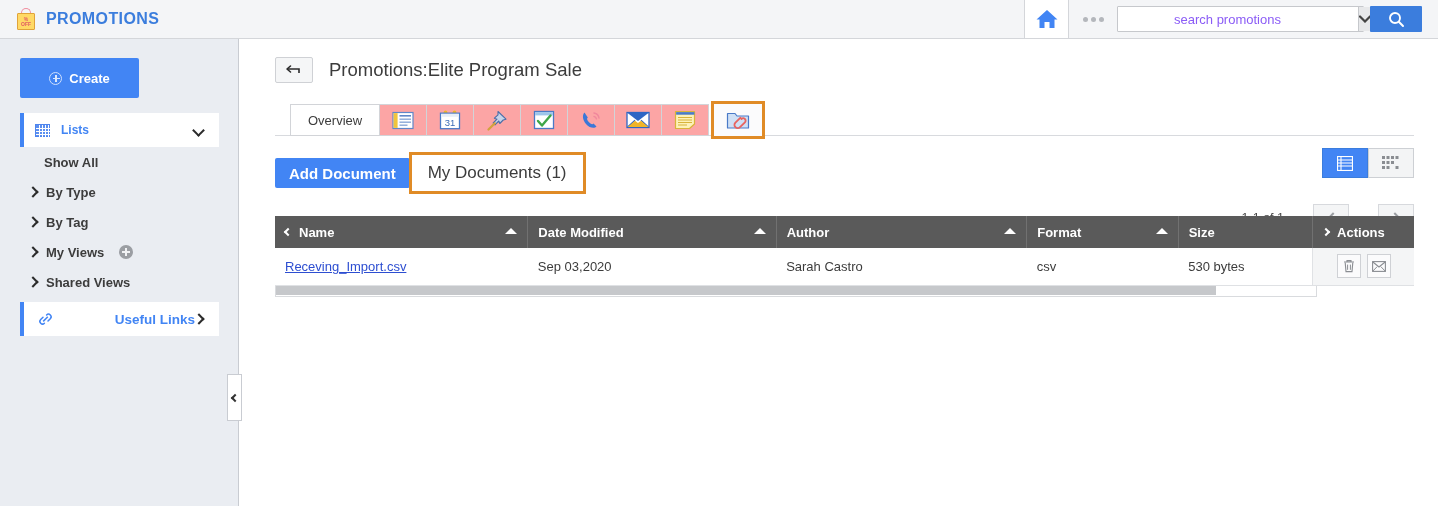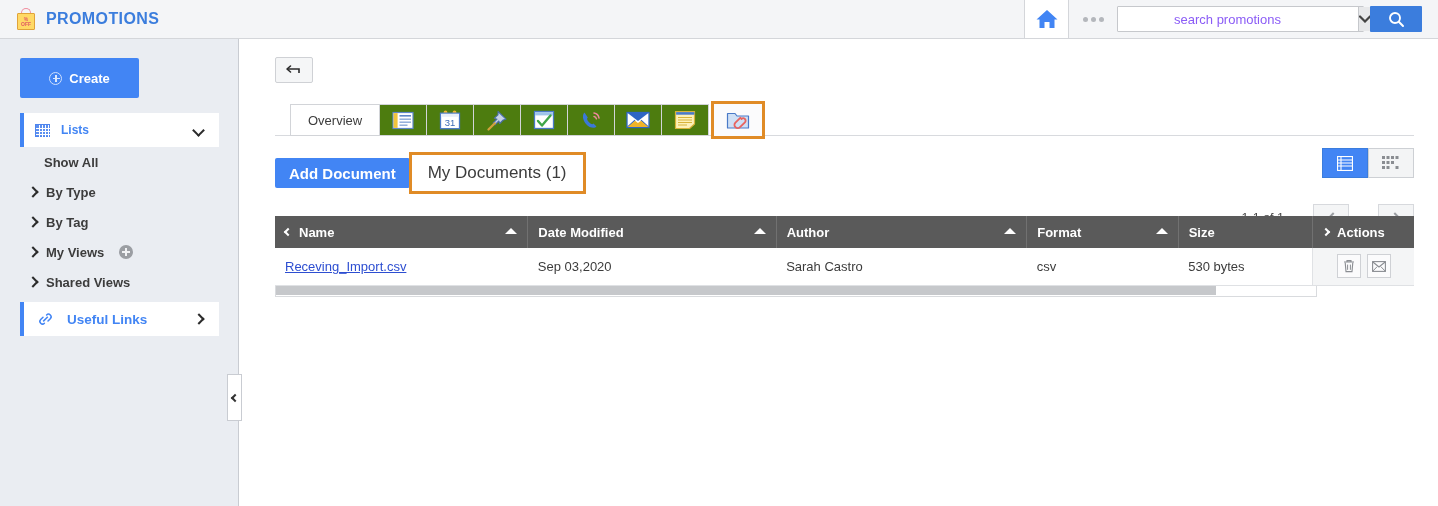--- a/index.html
+++ b/index.html
@@ -127,21 +127,21 @@
     width:14px; height:14px; border-radius:50%; background:#9b9ea3; position:relative;
     margin-left:6px; display:inline-block; cursor:pointer;
   }
   .add-circ:before,.add-circ:after{ content:""; position:absolute; background:#f1f2f4; }
   .add-circ:before{ left:3px; top:6.2px; width:8px; height:1.8px; }
   .add-circ:after{ left:6.2px; top:3px; width:1.8px; height:8px; }
 
   .links-row{
     margin-top:5px; margin-left:20px; width:199px; height:34px; background:#fff;
     border-left:4px solid #4285f4; display:flex; align-items:center;
-    padding-left:13px; cursor:pointer;
+    padding-left:13px; cursor:pointer;text-align:right;
   }
   .links-row .nav-label{
     color:#4285f4; font-size:13.5px; font-weight:bold; margin-left:13px; flex:1;
   }
   .chev-right-blue{
     width:8px; height:8px; border-right:2.4px solid #2b2b2b; border-bottom:2.4px solid #2b2b2b;
     transform:rotate(-45deg); margin-right:16px;
   }
   .collapse-handle{
     position:absolute; left:227px; top:374px; width:15px; height:47px;
@@ -157,21 +157,21 @@
   .main{ position:absolute; left:240px; top:39px; width:1198px; height:467px; background:#fff; }
   .title-row{ display:flex; align-items:center; padding:18px 0 0 35px; gap:16px; }
   .back-btn{
     width:38px; height:26px; border:1px solid #cfd1d5; background:#f5f6f7;
     display:flex; align-items:center; justify-content:center; cursor:pointer; border-radius:2px;
   }
   .page-title{ font-size:18.5px; color:#3c3c3c; }
 
   .tabs{ display:flex; padding-left:50px; margin-top:15px; align-items:flex-end; }
   .tab{
-    height:32px; background:#4d7c0f; border:1px solid #d2d4d8; margin-right:-1px;
+    height:32px; background:#fca5a5; border:1px solid #d2d4d8; margin-right:-1px;
     display:flex; align-items:center; justify-content:center; cursor:pointer;
   }
   .tab.text-tab{ padding:0 17px; background:#fff; font-size:13px; color:#3c3c3c; }
   .tab.icon-tab{ width:48px; }
   .tab.highlight{
     border:3px solid #e08b26; background:#fbfbfc; width:54px; height:38px; margin-left:3px;
     position:relative; top:3px;
   }
   .tabs-underline{
     margin-left:35px; margin-right:24px; height:1px; background:#d8dade; margin-top:-1px;
@@ -340,20 +340,21 @@
 
 <div class="main">
 
   <div class="title-row">
     <div class="back-btn">
       <svg width="18" height="14" viewBox="0 0 18 14">
         <path d="M2 6 L14 6 a0 0 0 0 1 0 0 L14 10" stroke="#2b2b2b" stroke-width="1.6" fill="none"></path>
         <path d="M5.5 3 L2 6 L5.5 9" stroke="#2b2b2b" stroke-width="1.6" fill="none" stroke-linecap="round" stroke-linejoin="round"></path>
       </svg>
     </div>
+    <div class="page-title">Promotions:Elite Program Sale</div>
   </div>
 
   <div class="tabs">
     <div class="tab text-tab">
       <span>Overview</span>
     </div>
 
     <div class="tab icon-tab">
       <svg width="22" height="19" viewBox="0 0 22 19">
         <rect x="1" y="1.5" width="20" height="16" fill="#fff" stroke="#5f87c9" stroke-width="1.2"></rect>

